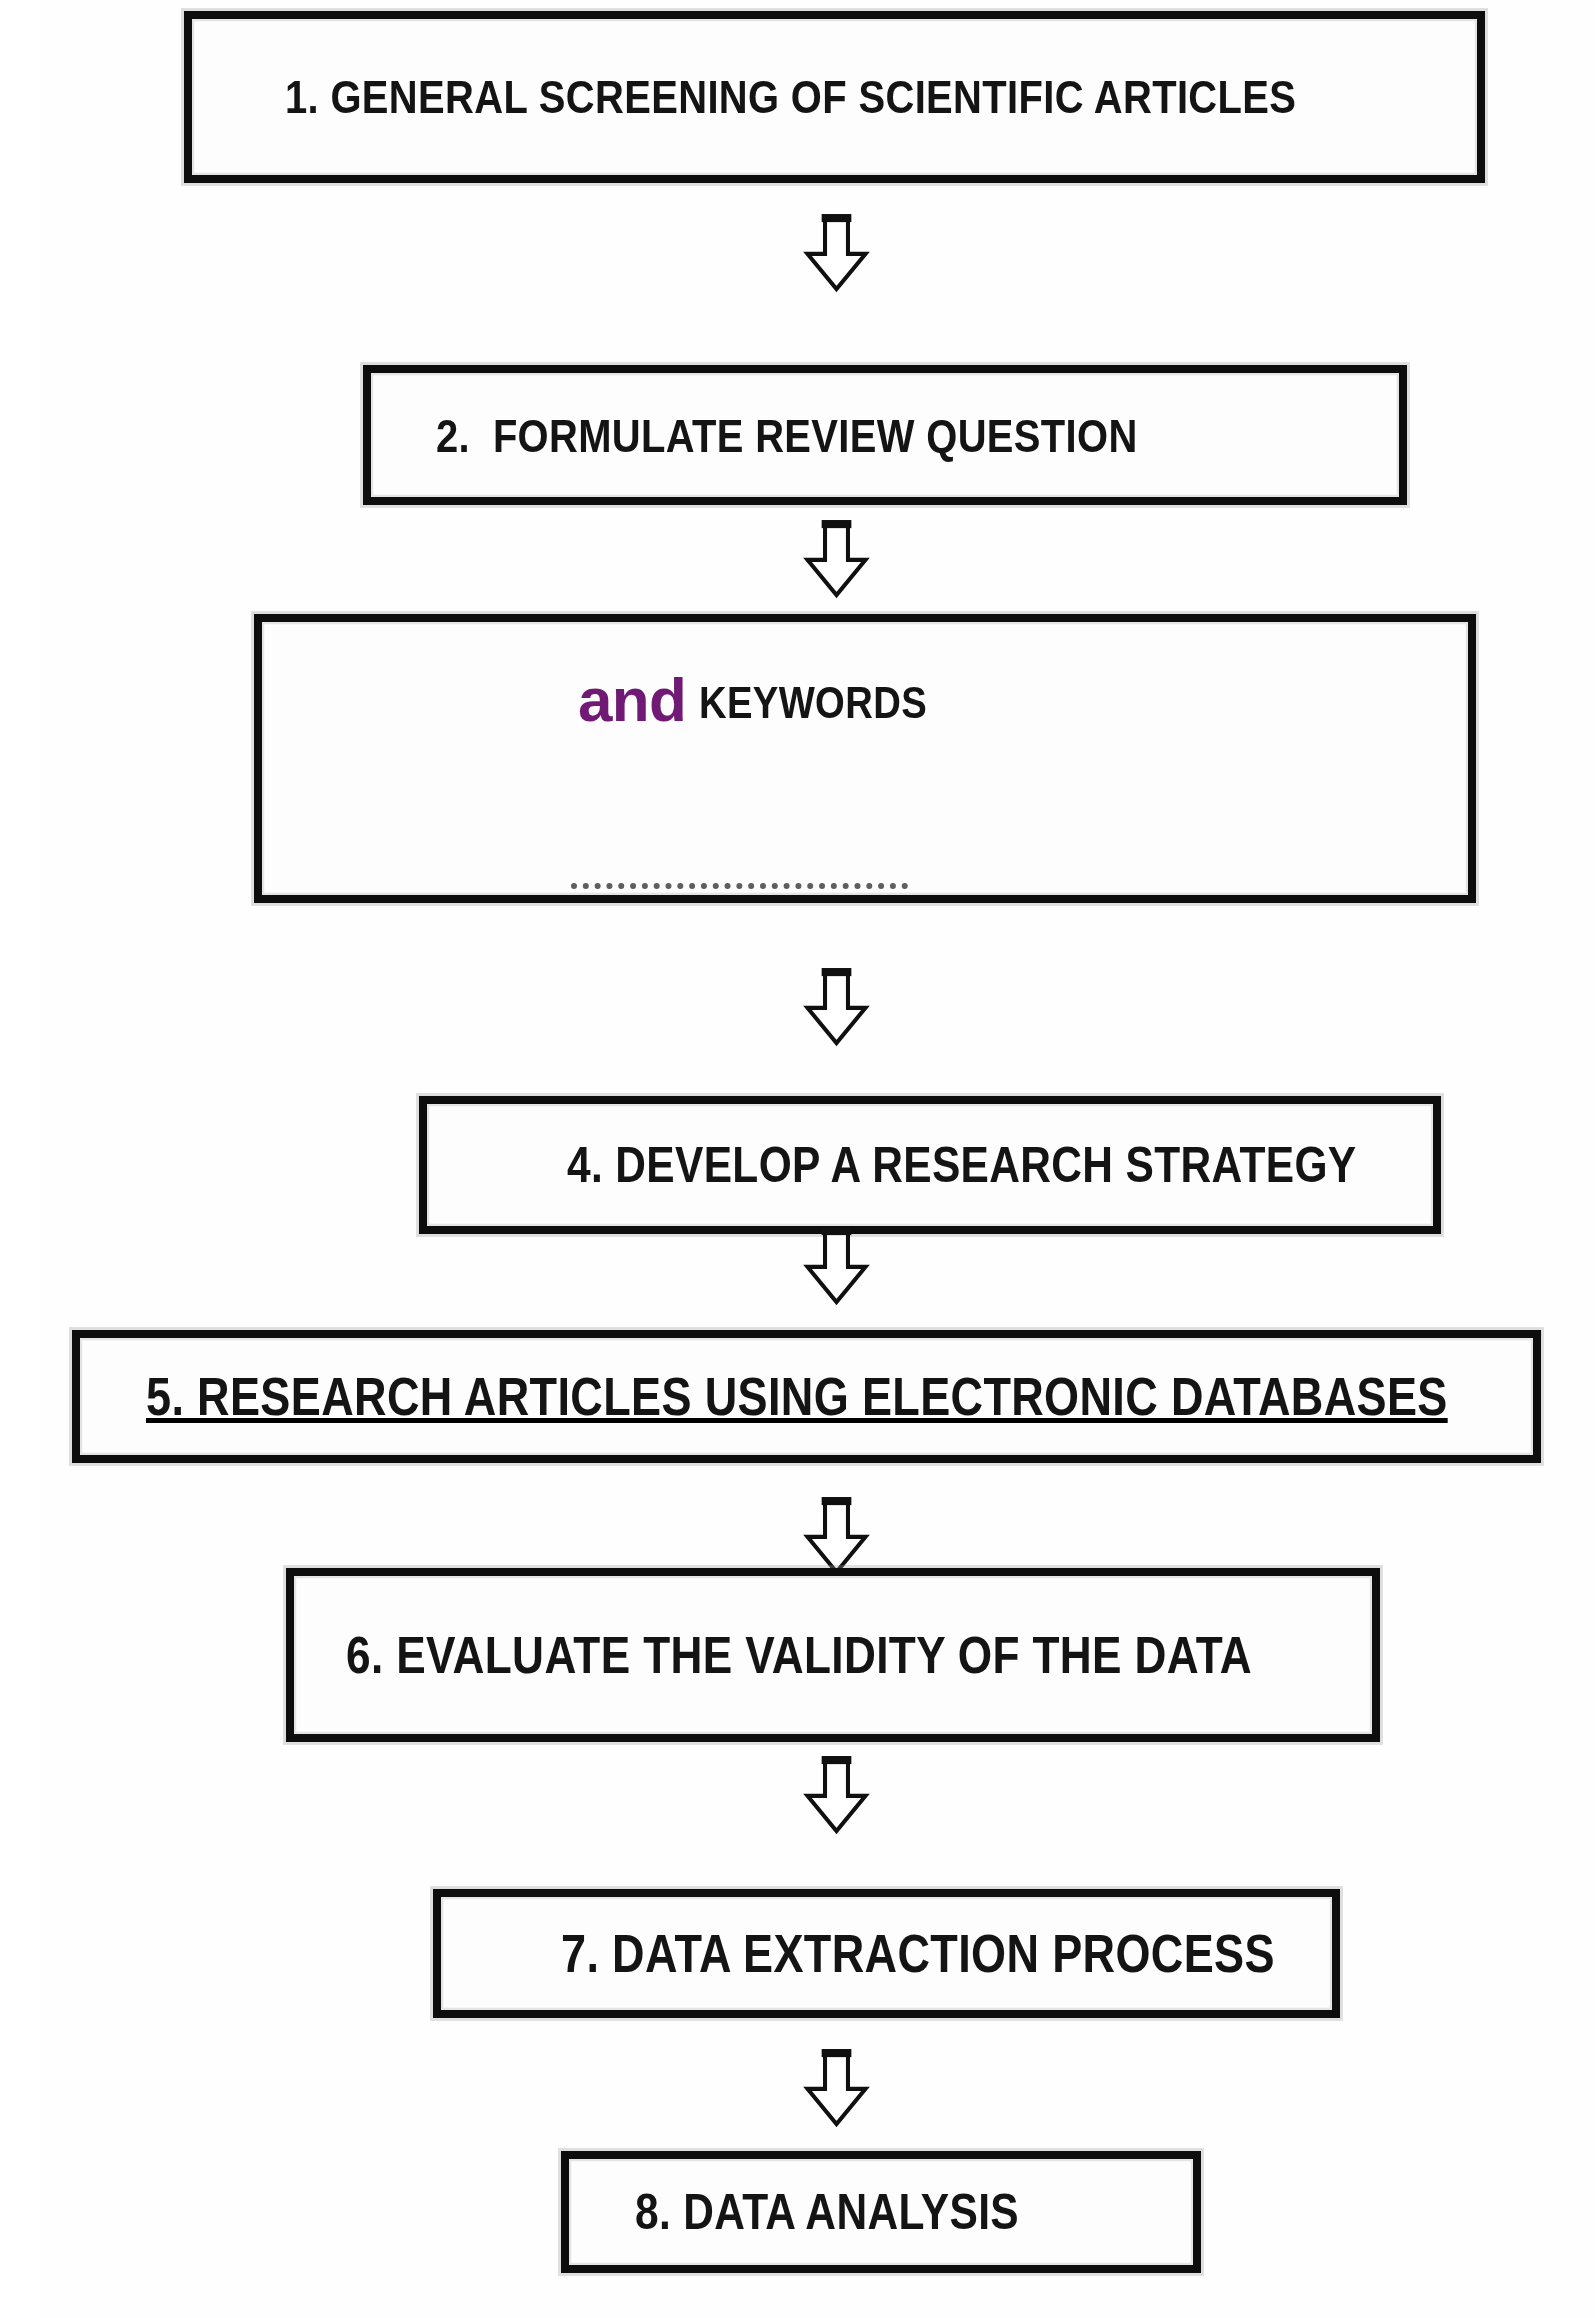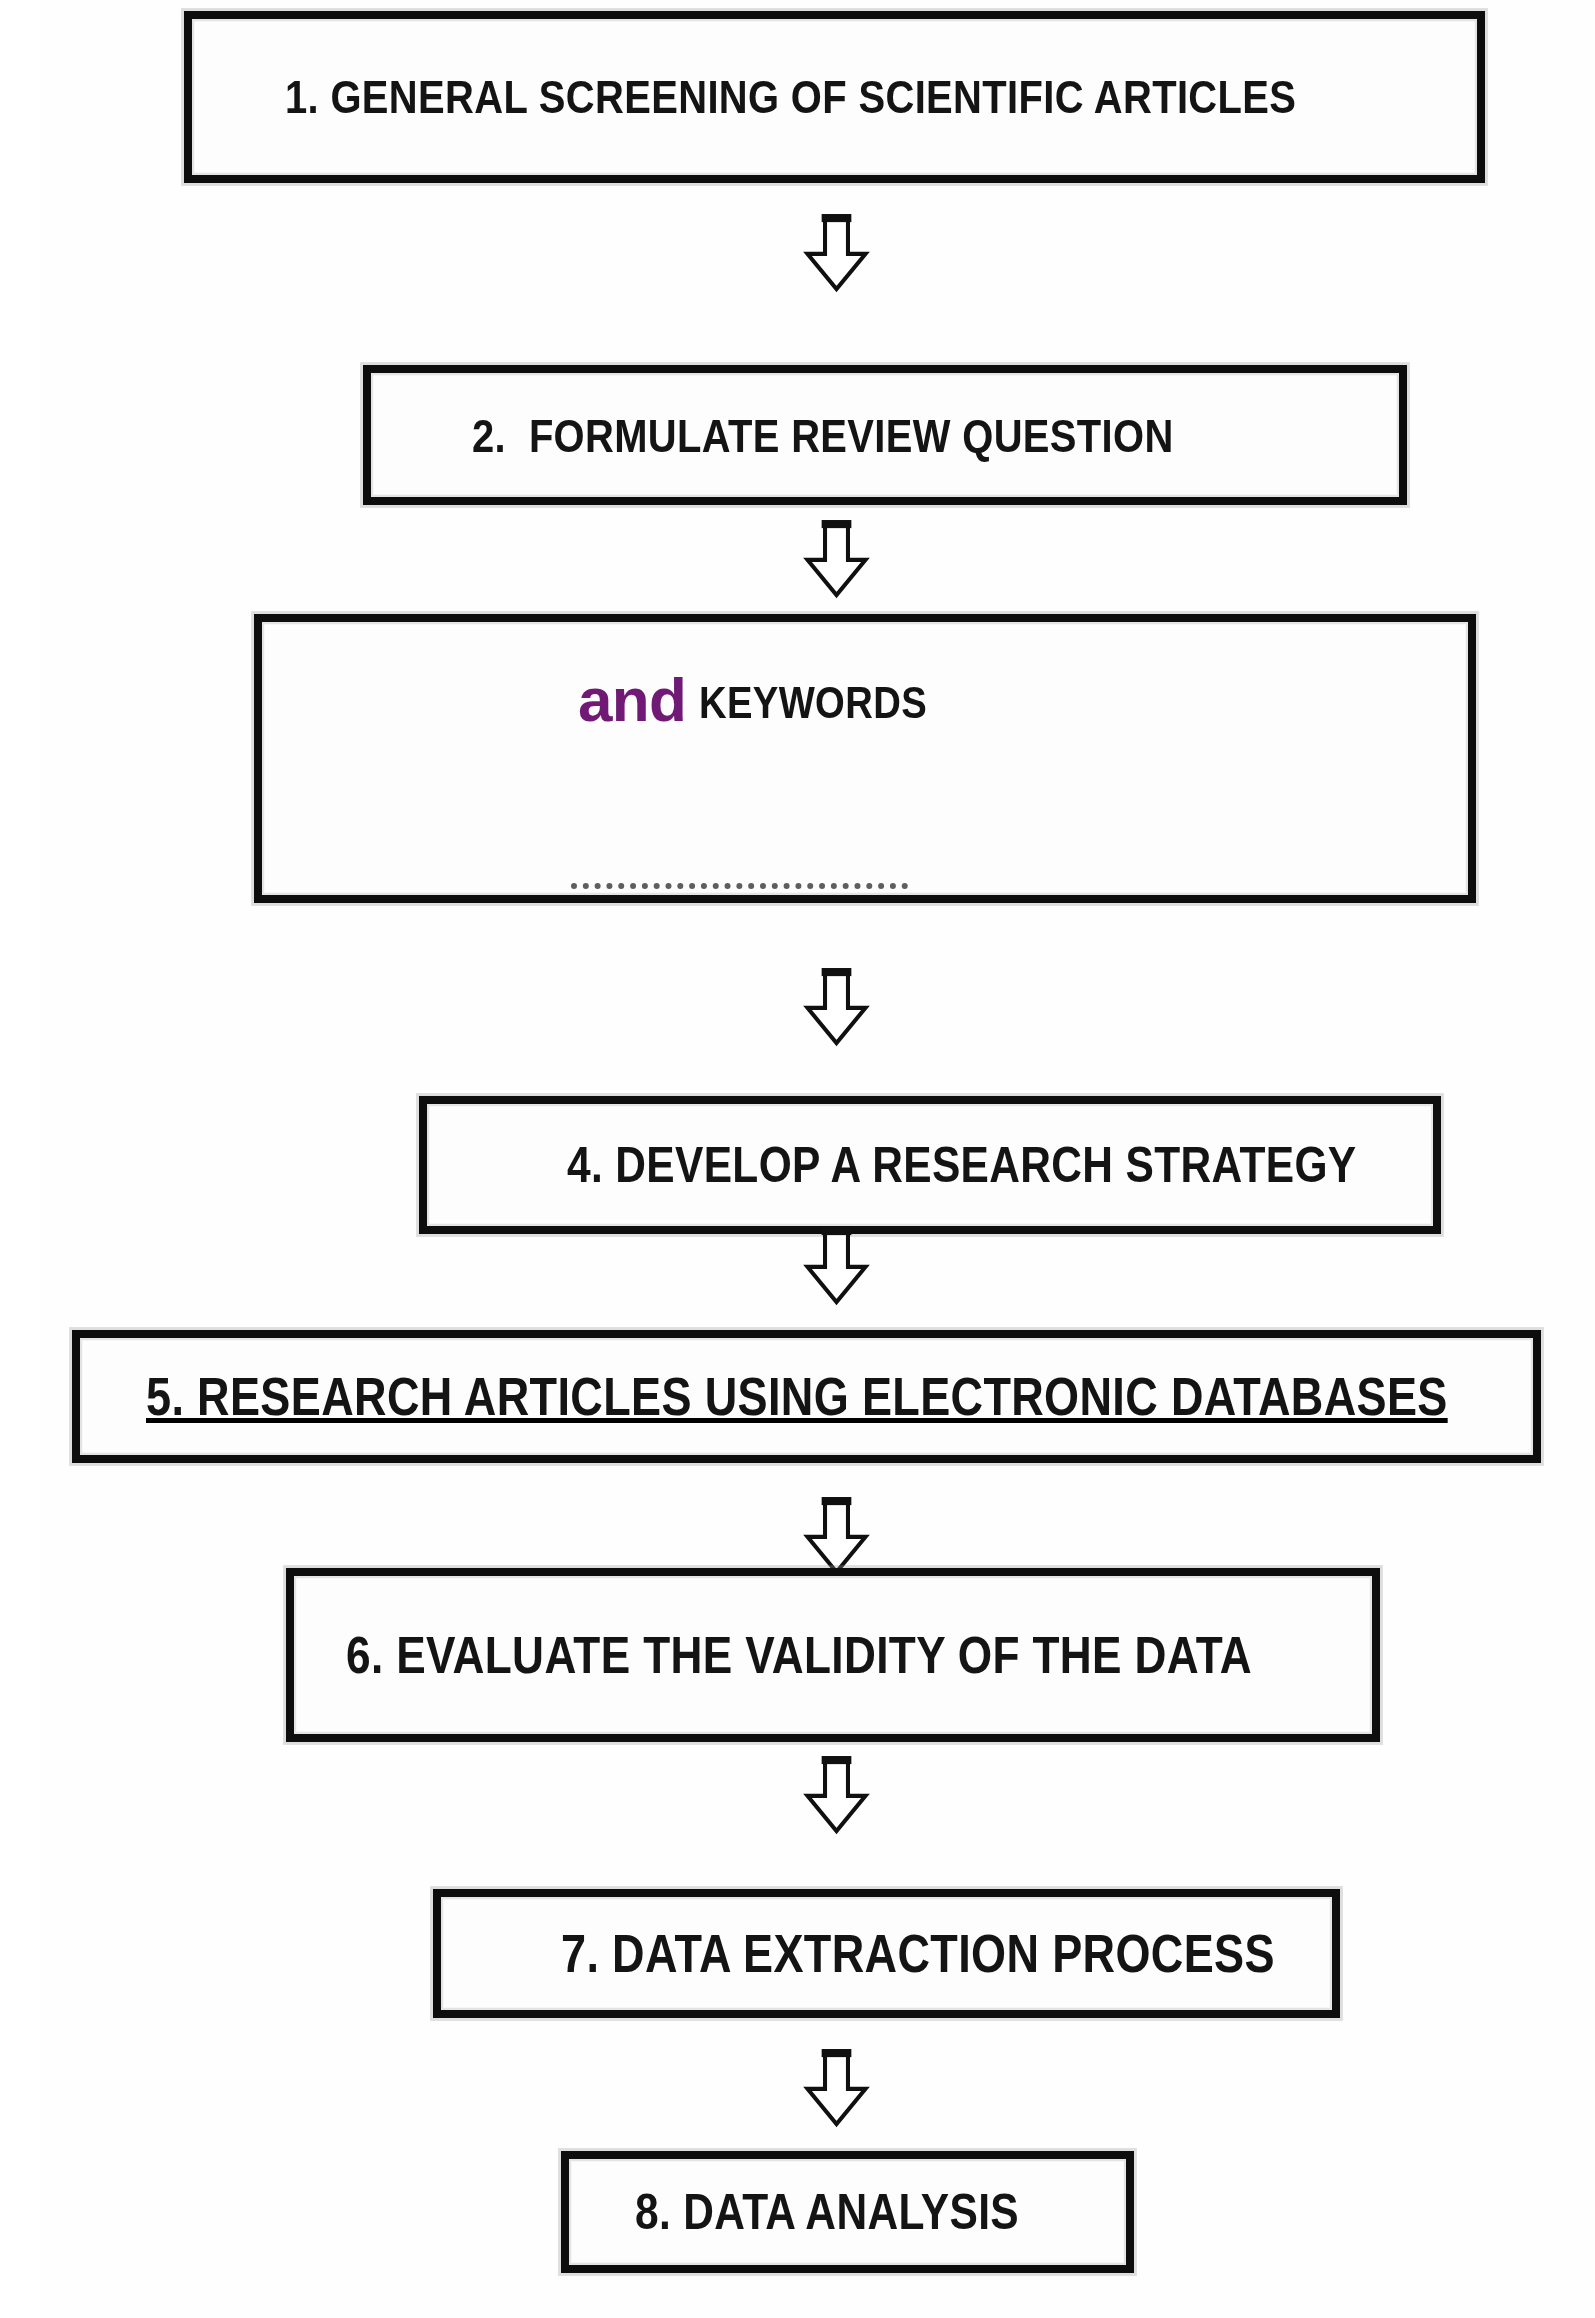--- a/index.html
+++ b/index.html
@@ -30,39 +30,39 @@
     font-weight: bold;
     color: #141414;
     white-space: pre;
     transform: scaleX(0.85);
     transform-origin: left center;
     letter-spacing: 0.4px;
   }
   
   .box1 { left: 144px;  top: 10.8px;   width: 1301px; height: 172px; }
   .box1 .label { font-size: 47px; margin-left: 93px; }
-  .box2 { left: 323px;  top: 365px;  width: 1044px; height: 140px; padding-left: 36px; }
+  .box2 { left: 323px;  top: 365px;  width: 1044px; height: 140px; }
   .box2 .label { font-size: 47px; margin-left: 65px; }
   .box3 { left: 214px;  top: 614px;  width: 1222px; height: 289px; display: block; }
   .box3 .line1 { margin: 75px 0 0 65px; }
   .box3 .line1 .label { font-size: 52px; }
   .box3 .cursor { display: inline-block; font-size: 63px; font-weight: 400; color: #121212; vertical-align: -4.3px; margin-left: 7.2px; }
   .box3 .line2 { margin: 42px 0 0 316px; }
   .box3 .and { display: inline-block; font-size: 62px; font-weight: 600; color: #701a75; letter-spacing: -0.7px; }
   .box3 .kw { font-size: 45px; margin-left: 13px; vertical-align: 2.9px; }
   .box3 .artifact { position: absolute; left: 309px; bottom: 5.7px; width: 337px; border-bottom: 6.5px dotted rgba(40,40,40,0.75); }
   .box4 { left: 379px;  top: 1096px; width: 1022px; height: 138px; }
   .box4 .label { font-size: 50px; margin-left: 140px; }
   .box5 { left: 32px;   top: 1330px; width: 1469px; height: 133px; text-decoration: underline; }
   .box5 .label { font-size: 53px; margin-left: 66px; }
   .box6 { left: 246px;  top: 1568px; width: 1094px; height: 174px; }
   .box6 .label { font-size: 52px; margin-left: 52px; }
   .box7 { left: 393px;  top: 1889px; width: 907px; height: 129px; padding-left: 48px; }
   .box7 .label { font-size: 53px; margin-left: 72px; }
-  .box8 { left: 521px;  top: 2151px; width: 573px;  height: 122px; }
+  .box8 { left: 521px;  top: 2151px; width: 640px;  height: 122px; }
   .box8 .label { font-size: 50px; margin-left: 66px; }
   
   .arrow { position: absolute; left: 759px; width: 75px; height: 81px; }
   .a1 { top: 212px; }
   .a2 { top: 518px; }
   .a3 { top: 966px; }
   .a4 { top: 1225px; }
   .a5 { top: 1495px; }
   .a6 { top: 1754px; }
   .a7 { top: 2047px; }

